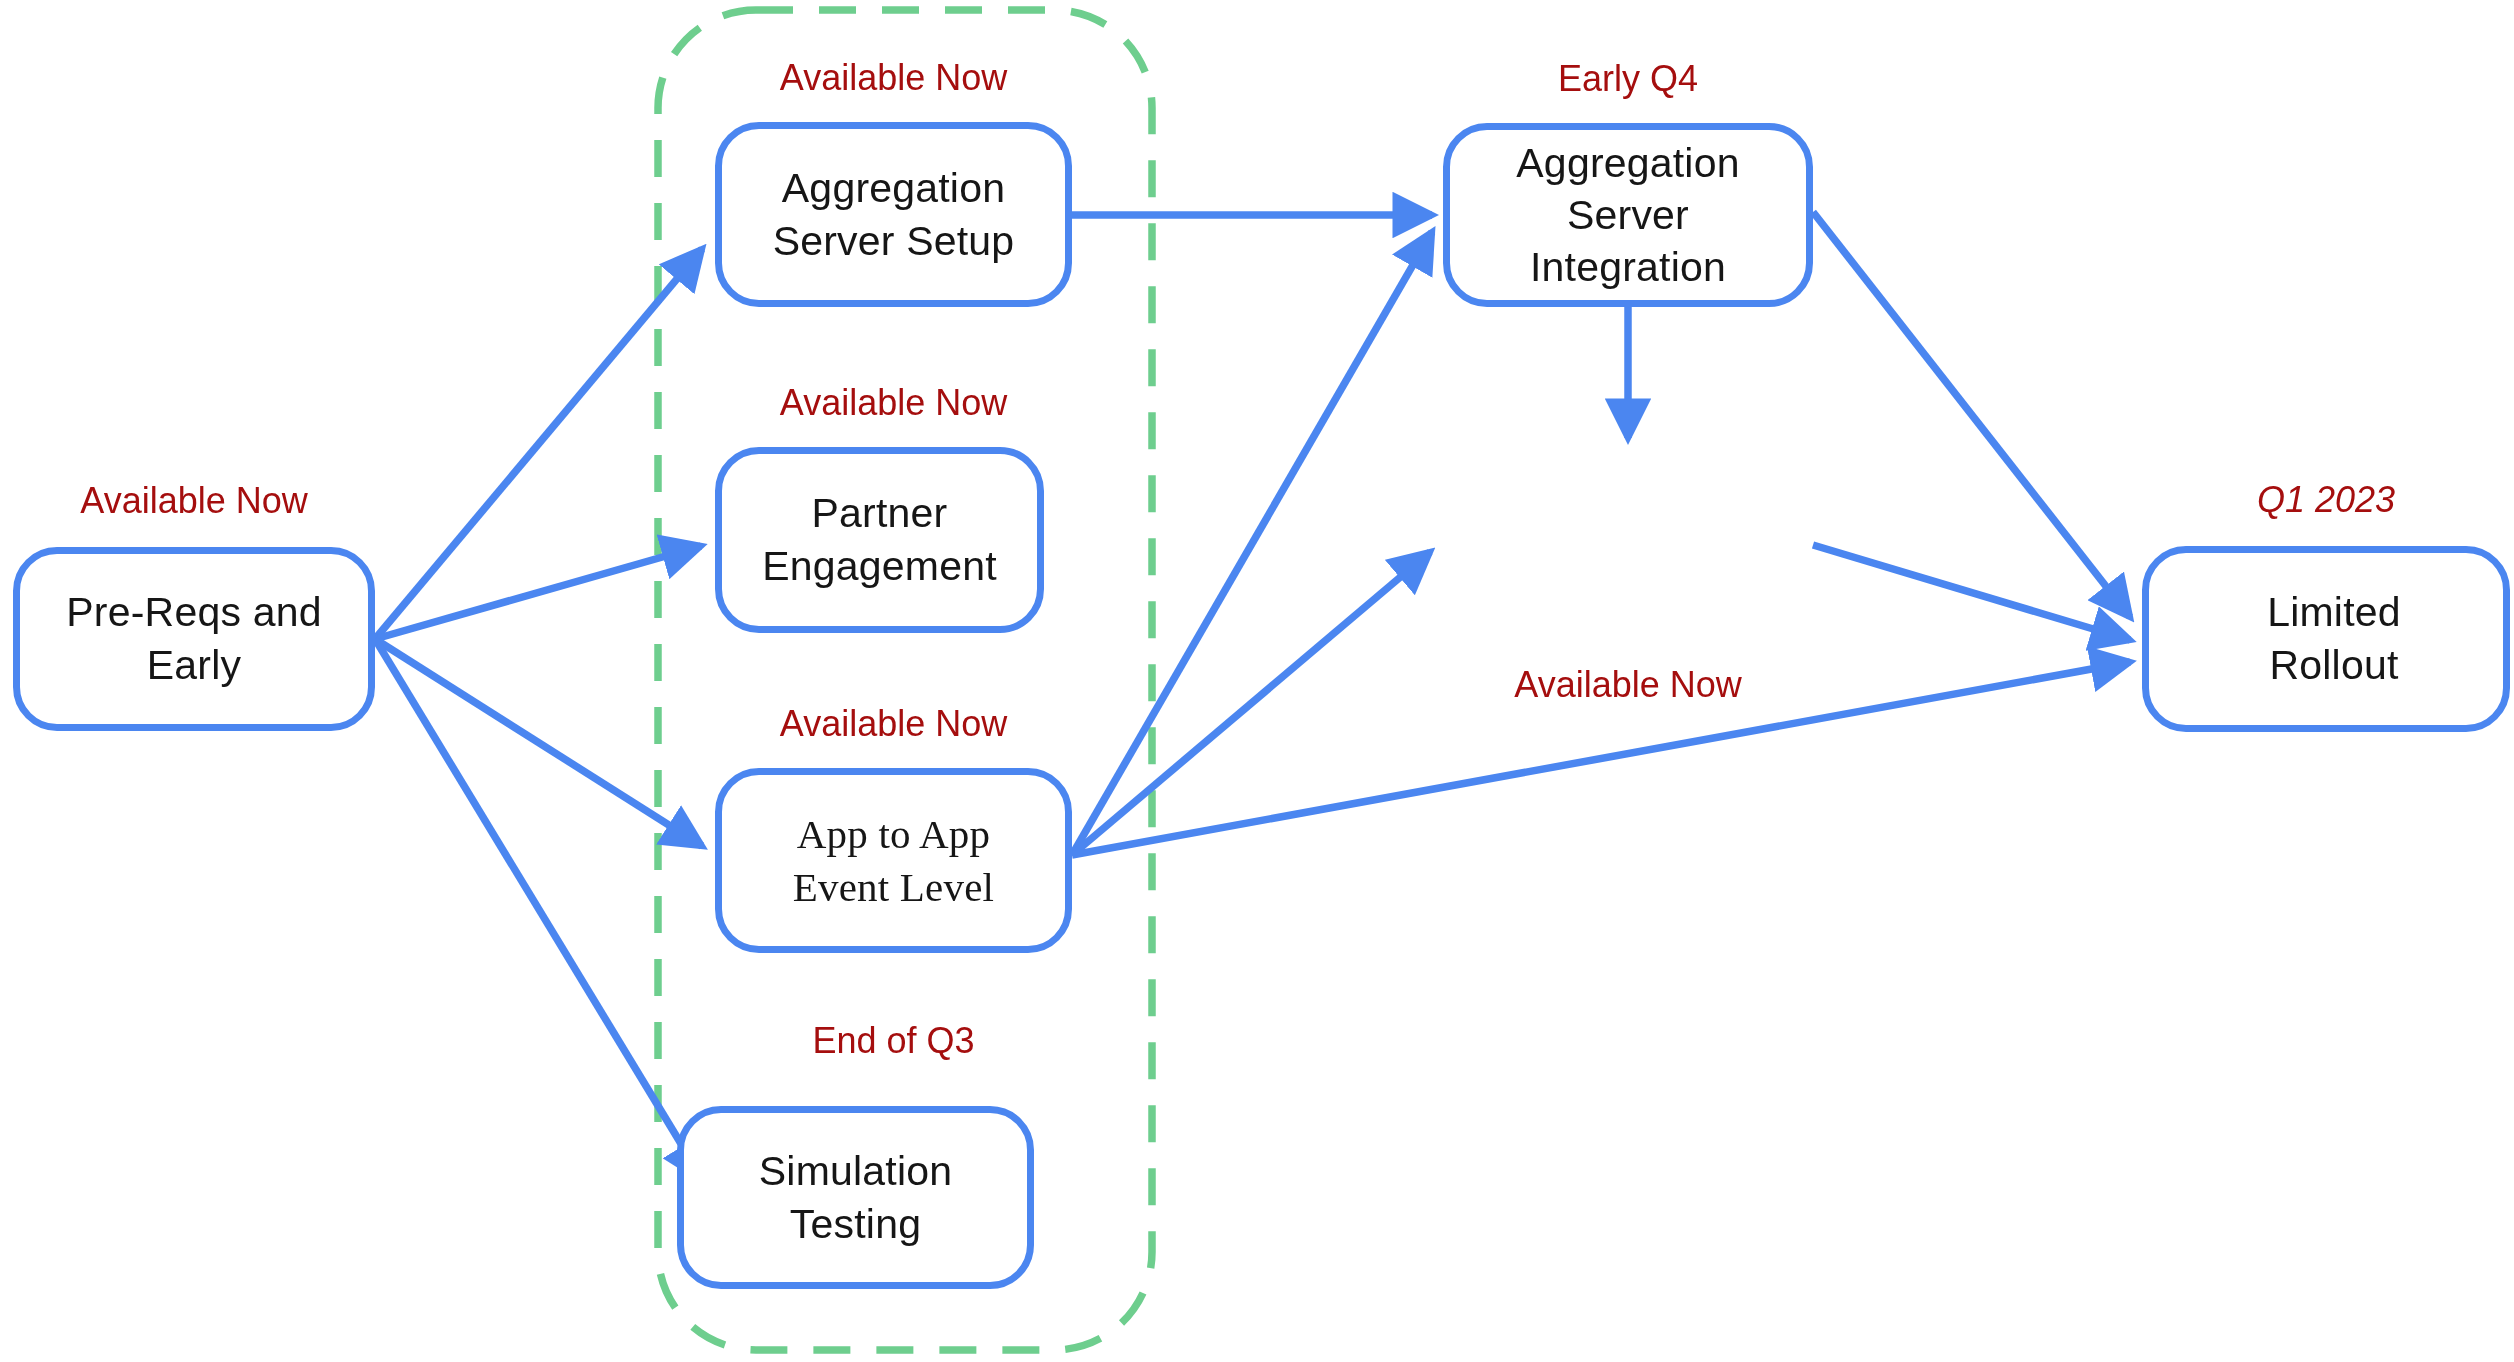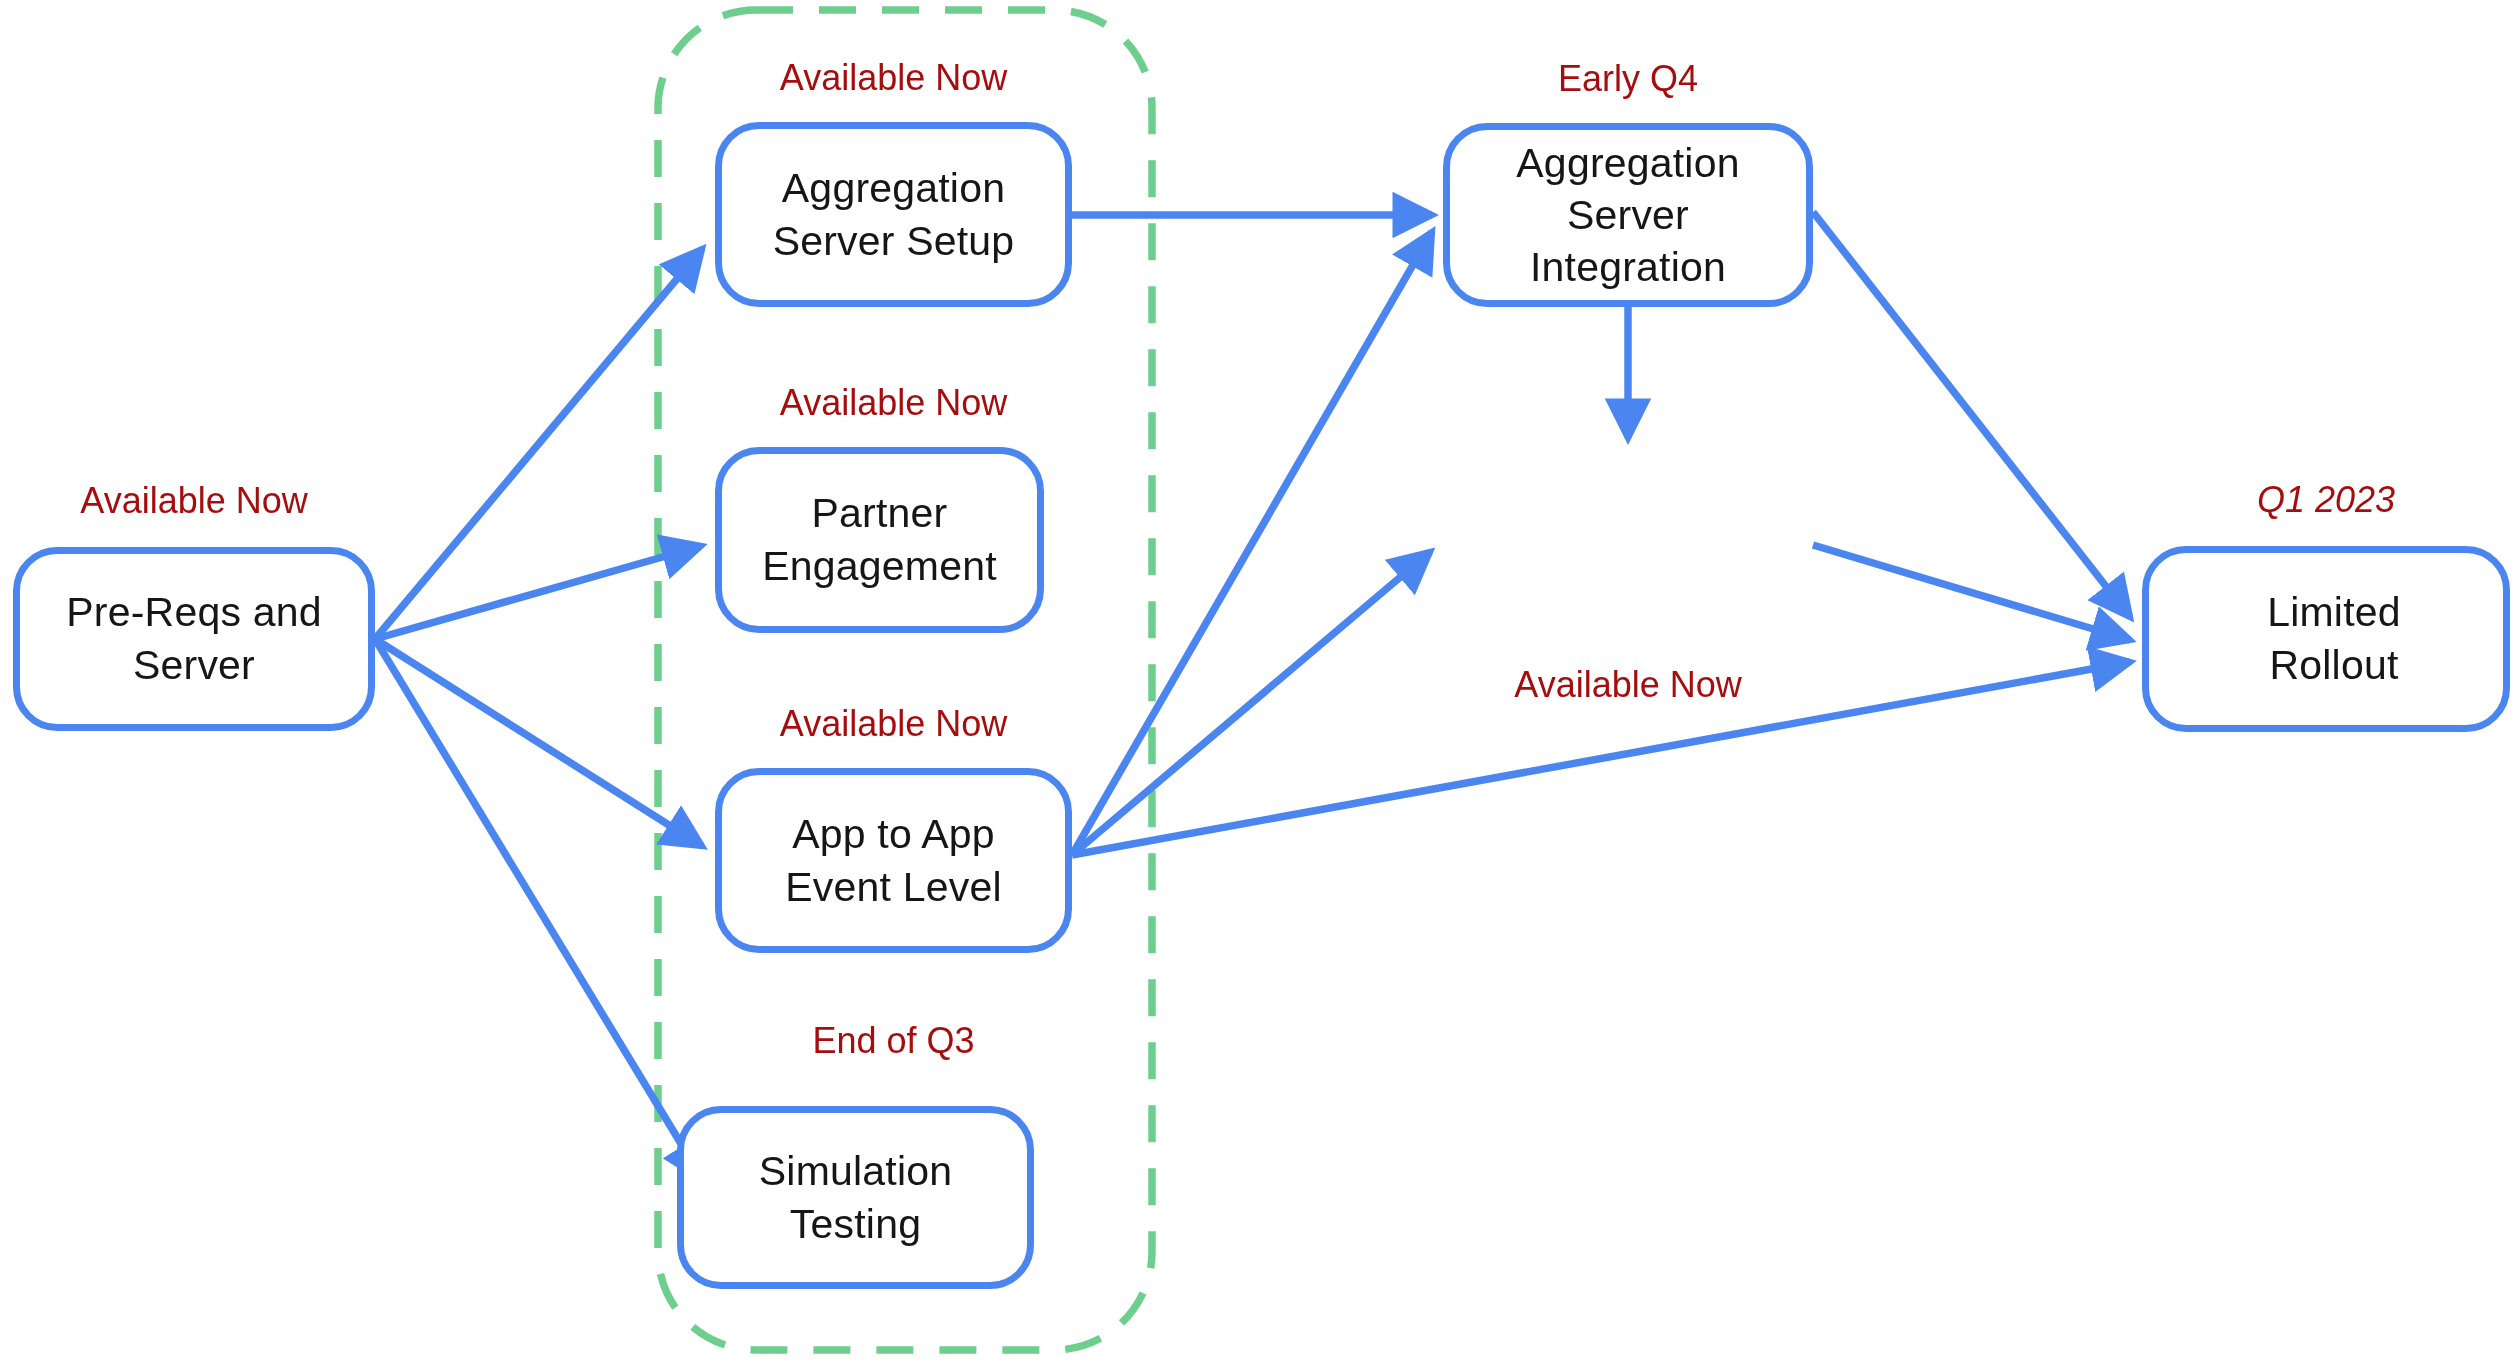--- a/index.html
+++ b/index.html
@@ -97,31 +97,31 @@
   <div class="status" style="left:715px;  top:56px;   width:357px;">Available Now</div>
   <div class="status" style="left:715px;  top:381px;  width:357px;">Available Now</div>
   <div class="status" style="left:715px;  top:702px;  width:357px;">Available Now</div>
   <div class="status" style="left:715px;  top:1019px; width:357px;">End of Q3</div>
   <div class="status" style="left:1443px; top:57px;   width:370px;">Early Q4</div>
   <div class="status" style="left:1443px; top:663px;  width:370px;">Available Now</div>
   <div class="status" style="left:2142px; top:478px;  width:368px;font-style:italic;">Q1 2023</div>
 
   <div class="node" style="left:13px;   top:547px;  width:362px; height:184px;">
     <span class="node-label">Pre-Reqs and
-Server</span>
+Early</span>
   </div>
   <div class="node" style="left:715px;  top:122px;  width:357px; height:185px;">
     <span class="node-label">Aggregation
 Server Setup</span>
   </div>
   <div class="node" style="left:715px;  top:447px;  width:329px; height:186px;">
     <span class="node-label">Partner
 Engagement</span>
   </div>
-  <div class="node" style="left:715px;  top:768px;  width:357px; height:185px;">
+  <div class="node" style="left:715px;  top:768px;  width:357px; height:185px;font-family:Liberation Serif, serif;">
     <span class="node-label">App to App
 Event Level</span>
   </div>
   <div class="node" style="left:677px;  top:1106px; width:357px; height:183px;">
     <span class="node-label">Simulation
 Testing</span>
   </div>
   <div class="node" style="left:1443px; top:123px;  width:370px; height:184px;">
     <span class="node-label" style="line-height:52px;">Aggregation
 Server

